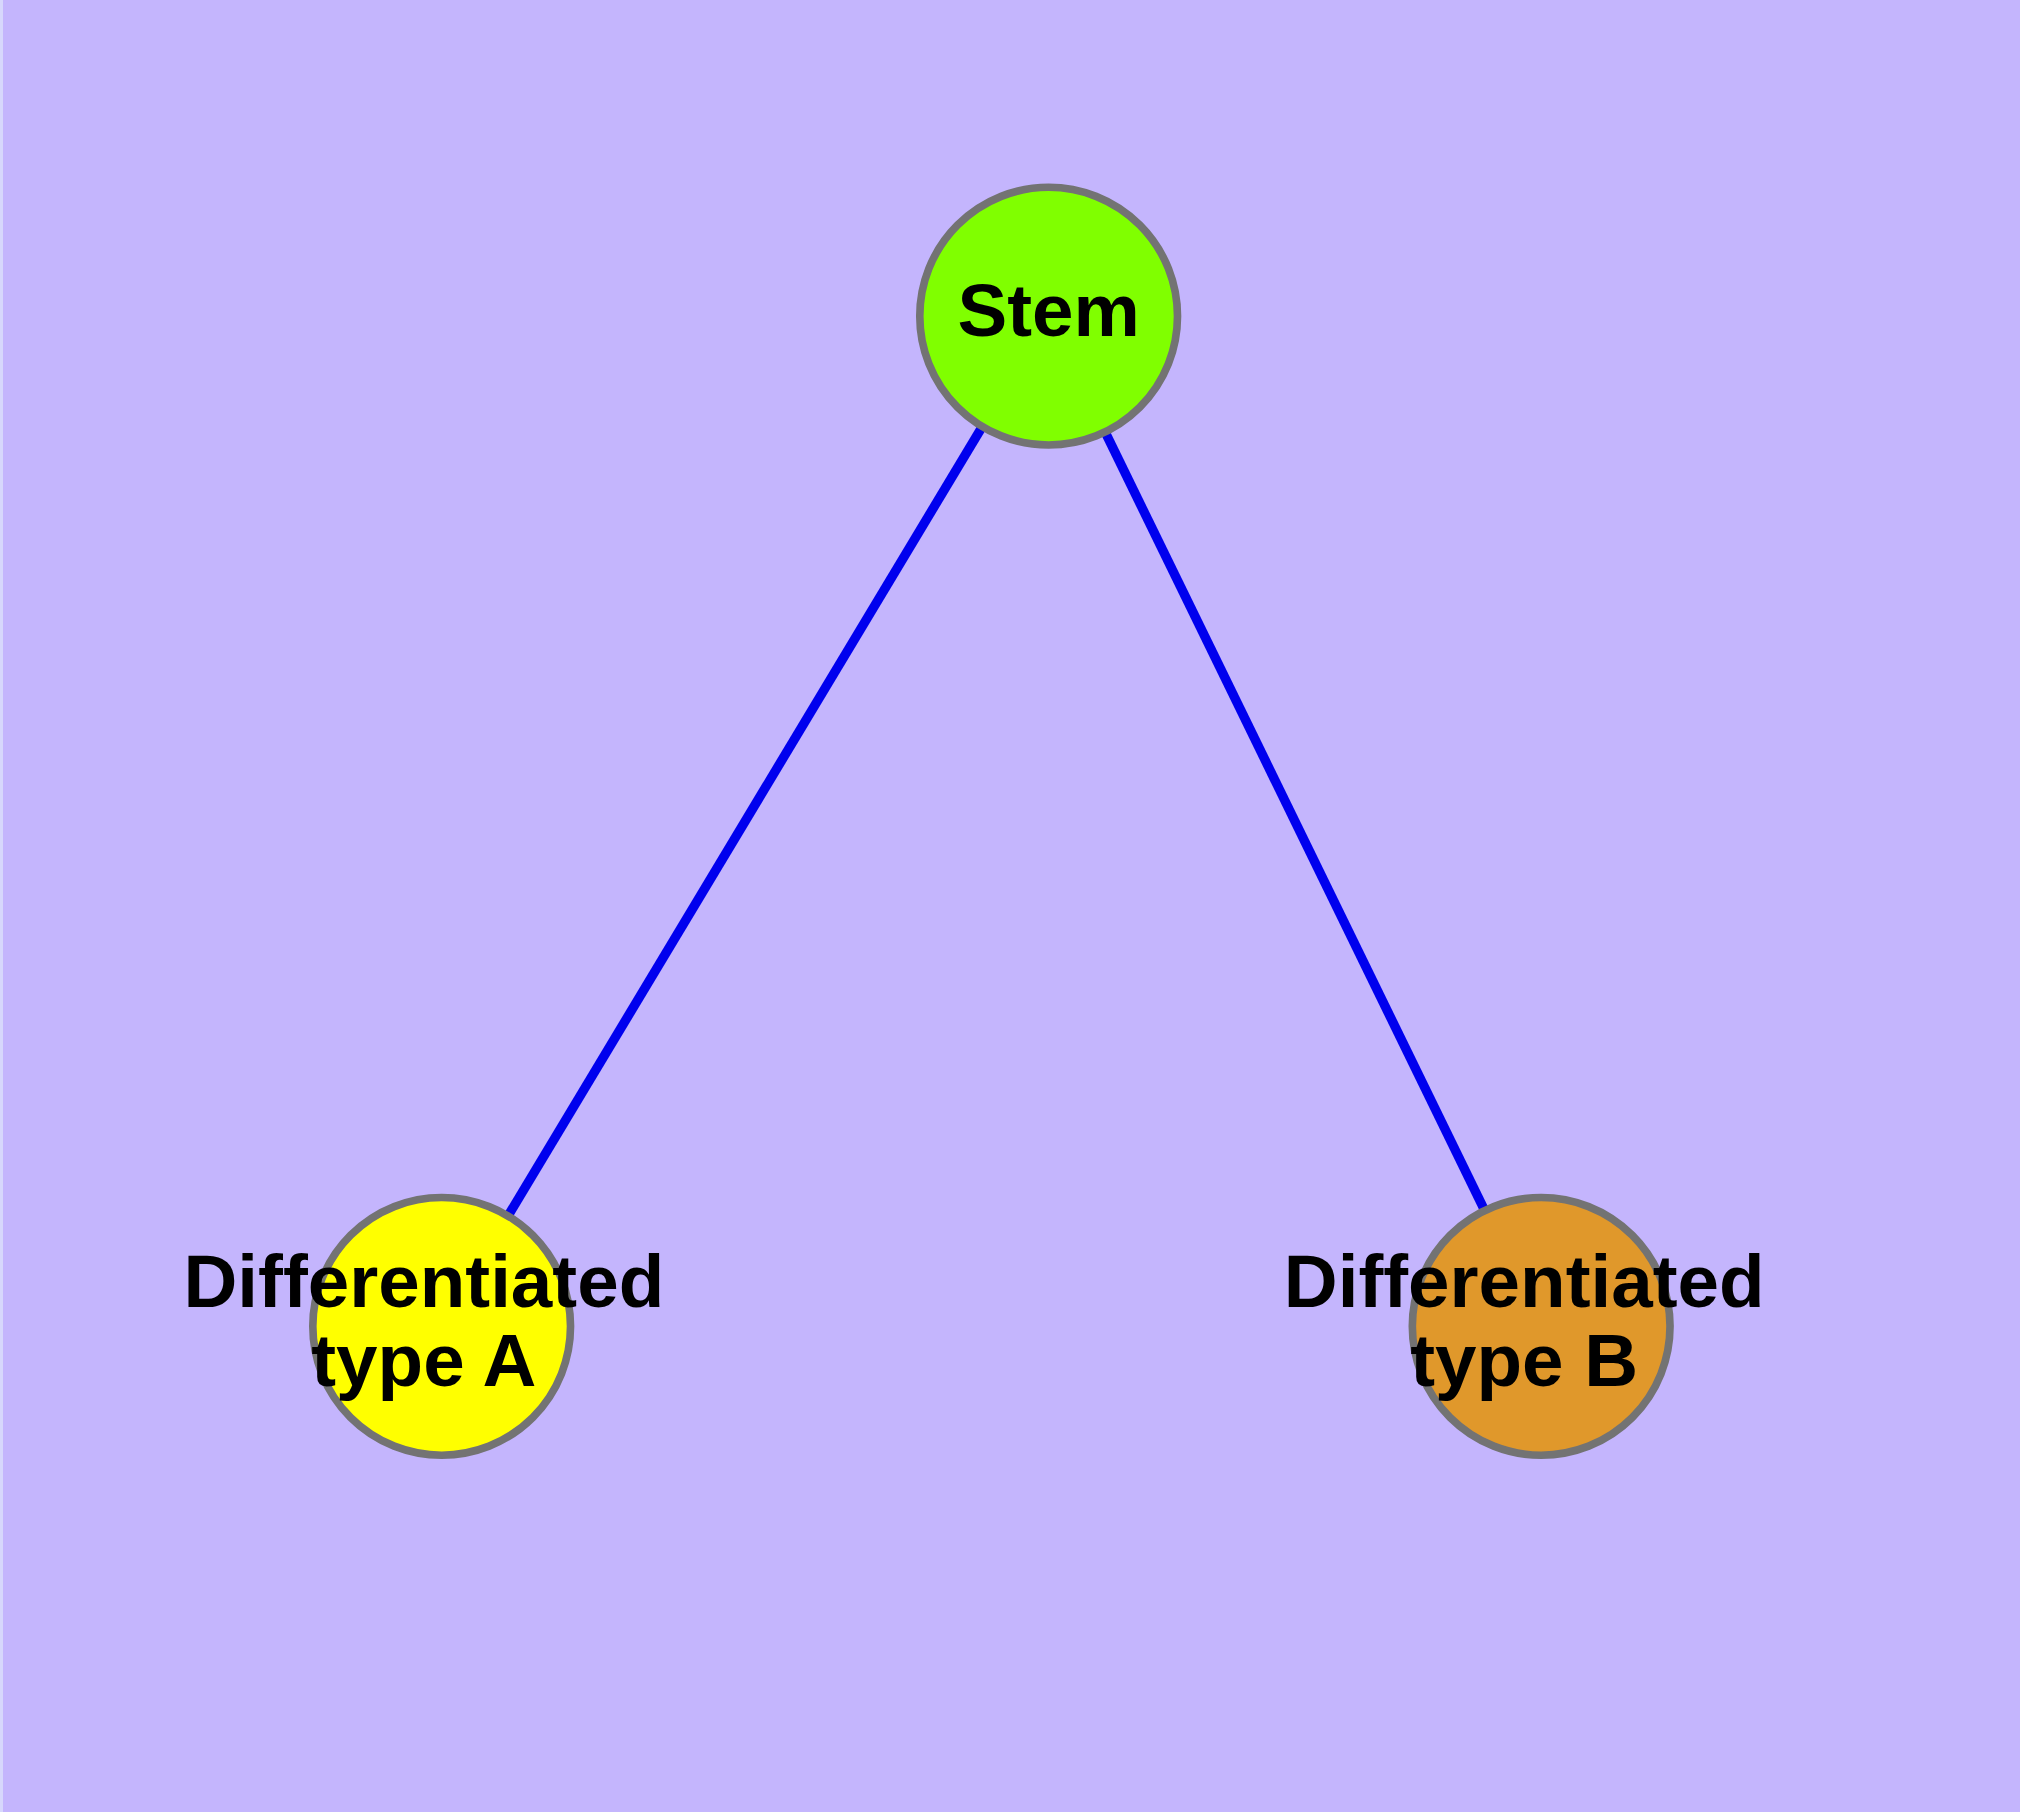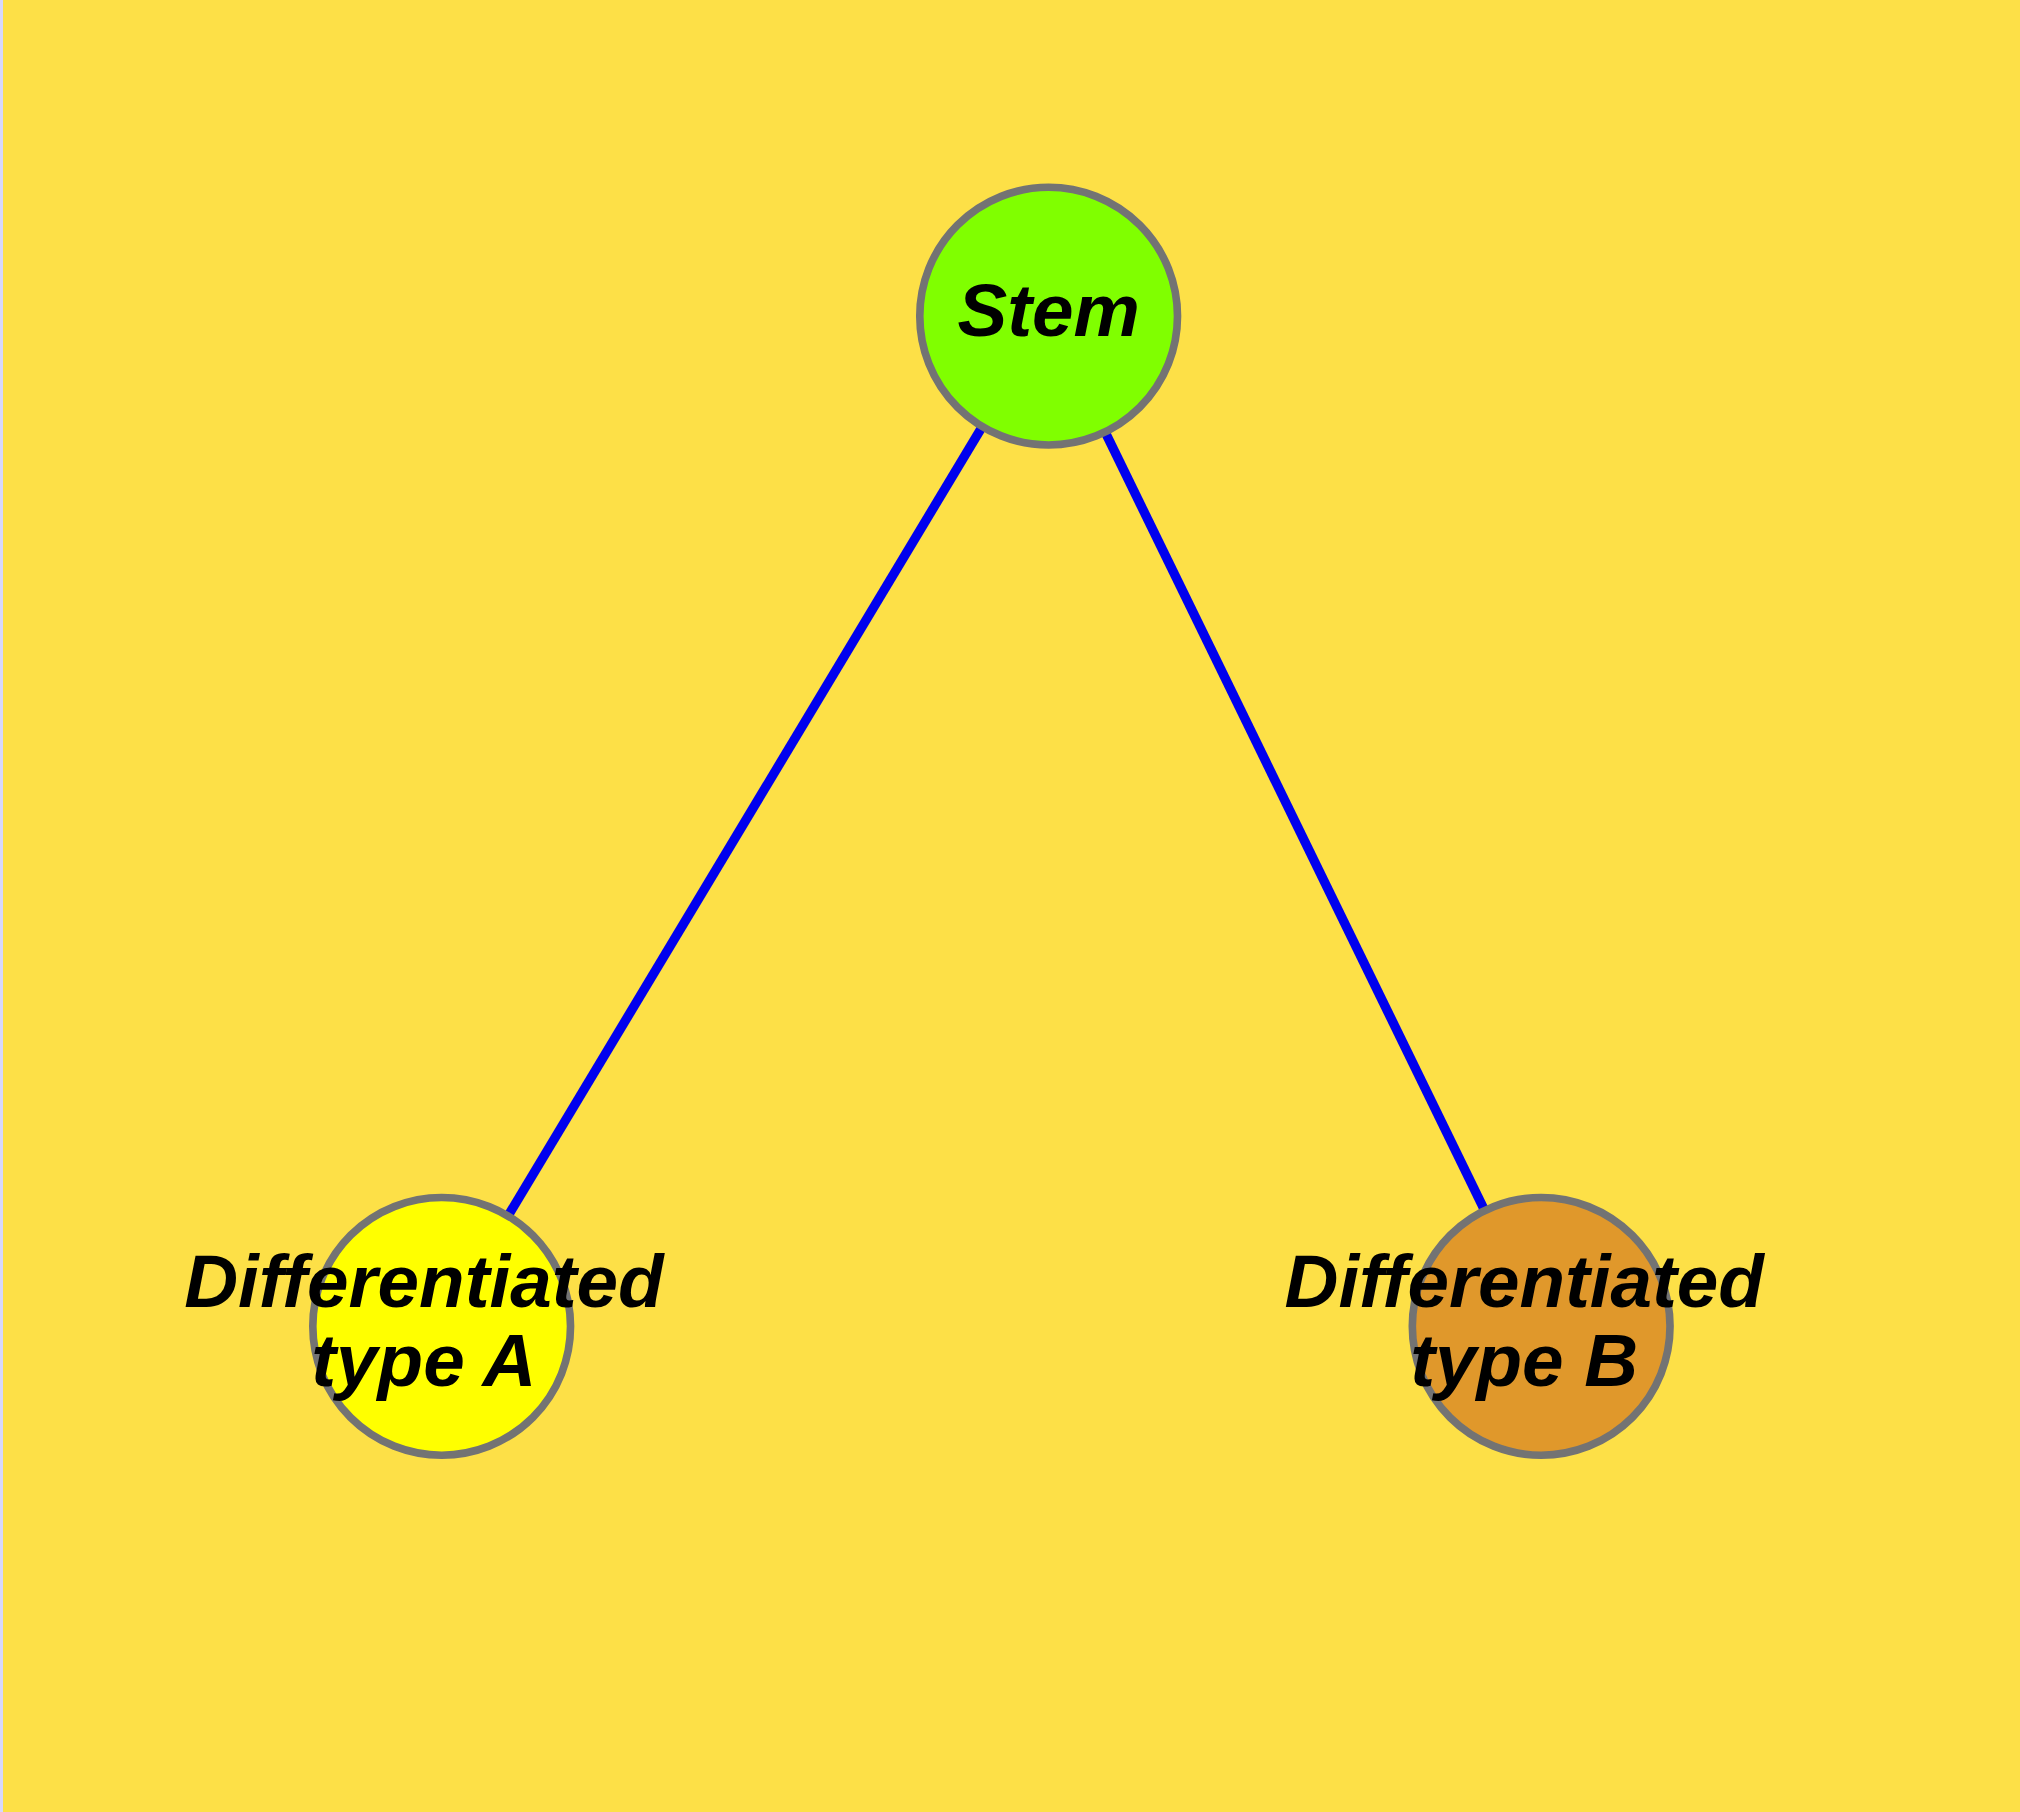--- a/index.html
+++ b/index.html
@@ -5,24 +5,23 @@
 <style>
   html, body {
     margin: 0;
     padding: 0;
     background: #ffffff;
   }
   #canvas {
     position: relative;
     width: 2021px;
     height: 1812px;
-    background: #fde047;
+    background: #c4b5fd;
     overflow: hidden;
     font-family: "Liberation Sans", sans-serif;
-    font-style: italic;
   }
   #graph-svg {
     position: absolute;
     left: 0;
     top: 0;
     width: 2021px;
     height: 1812px;
     display: block;
   }
   .left-margin-strip {

